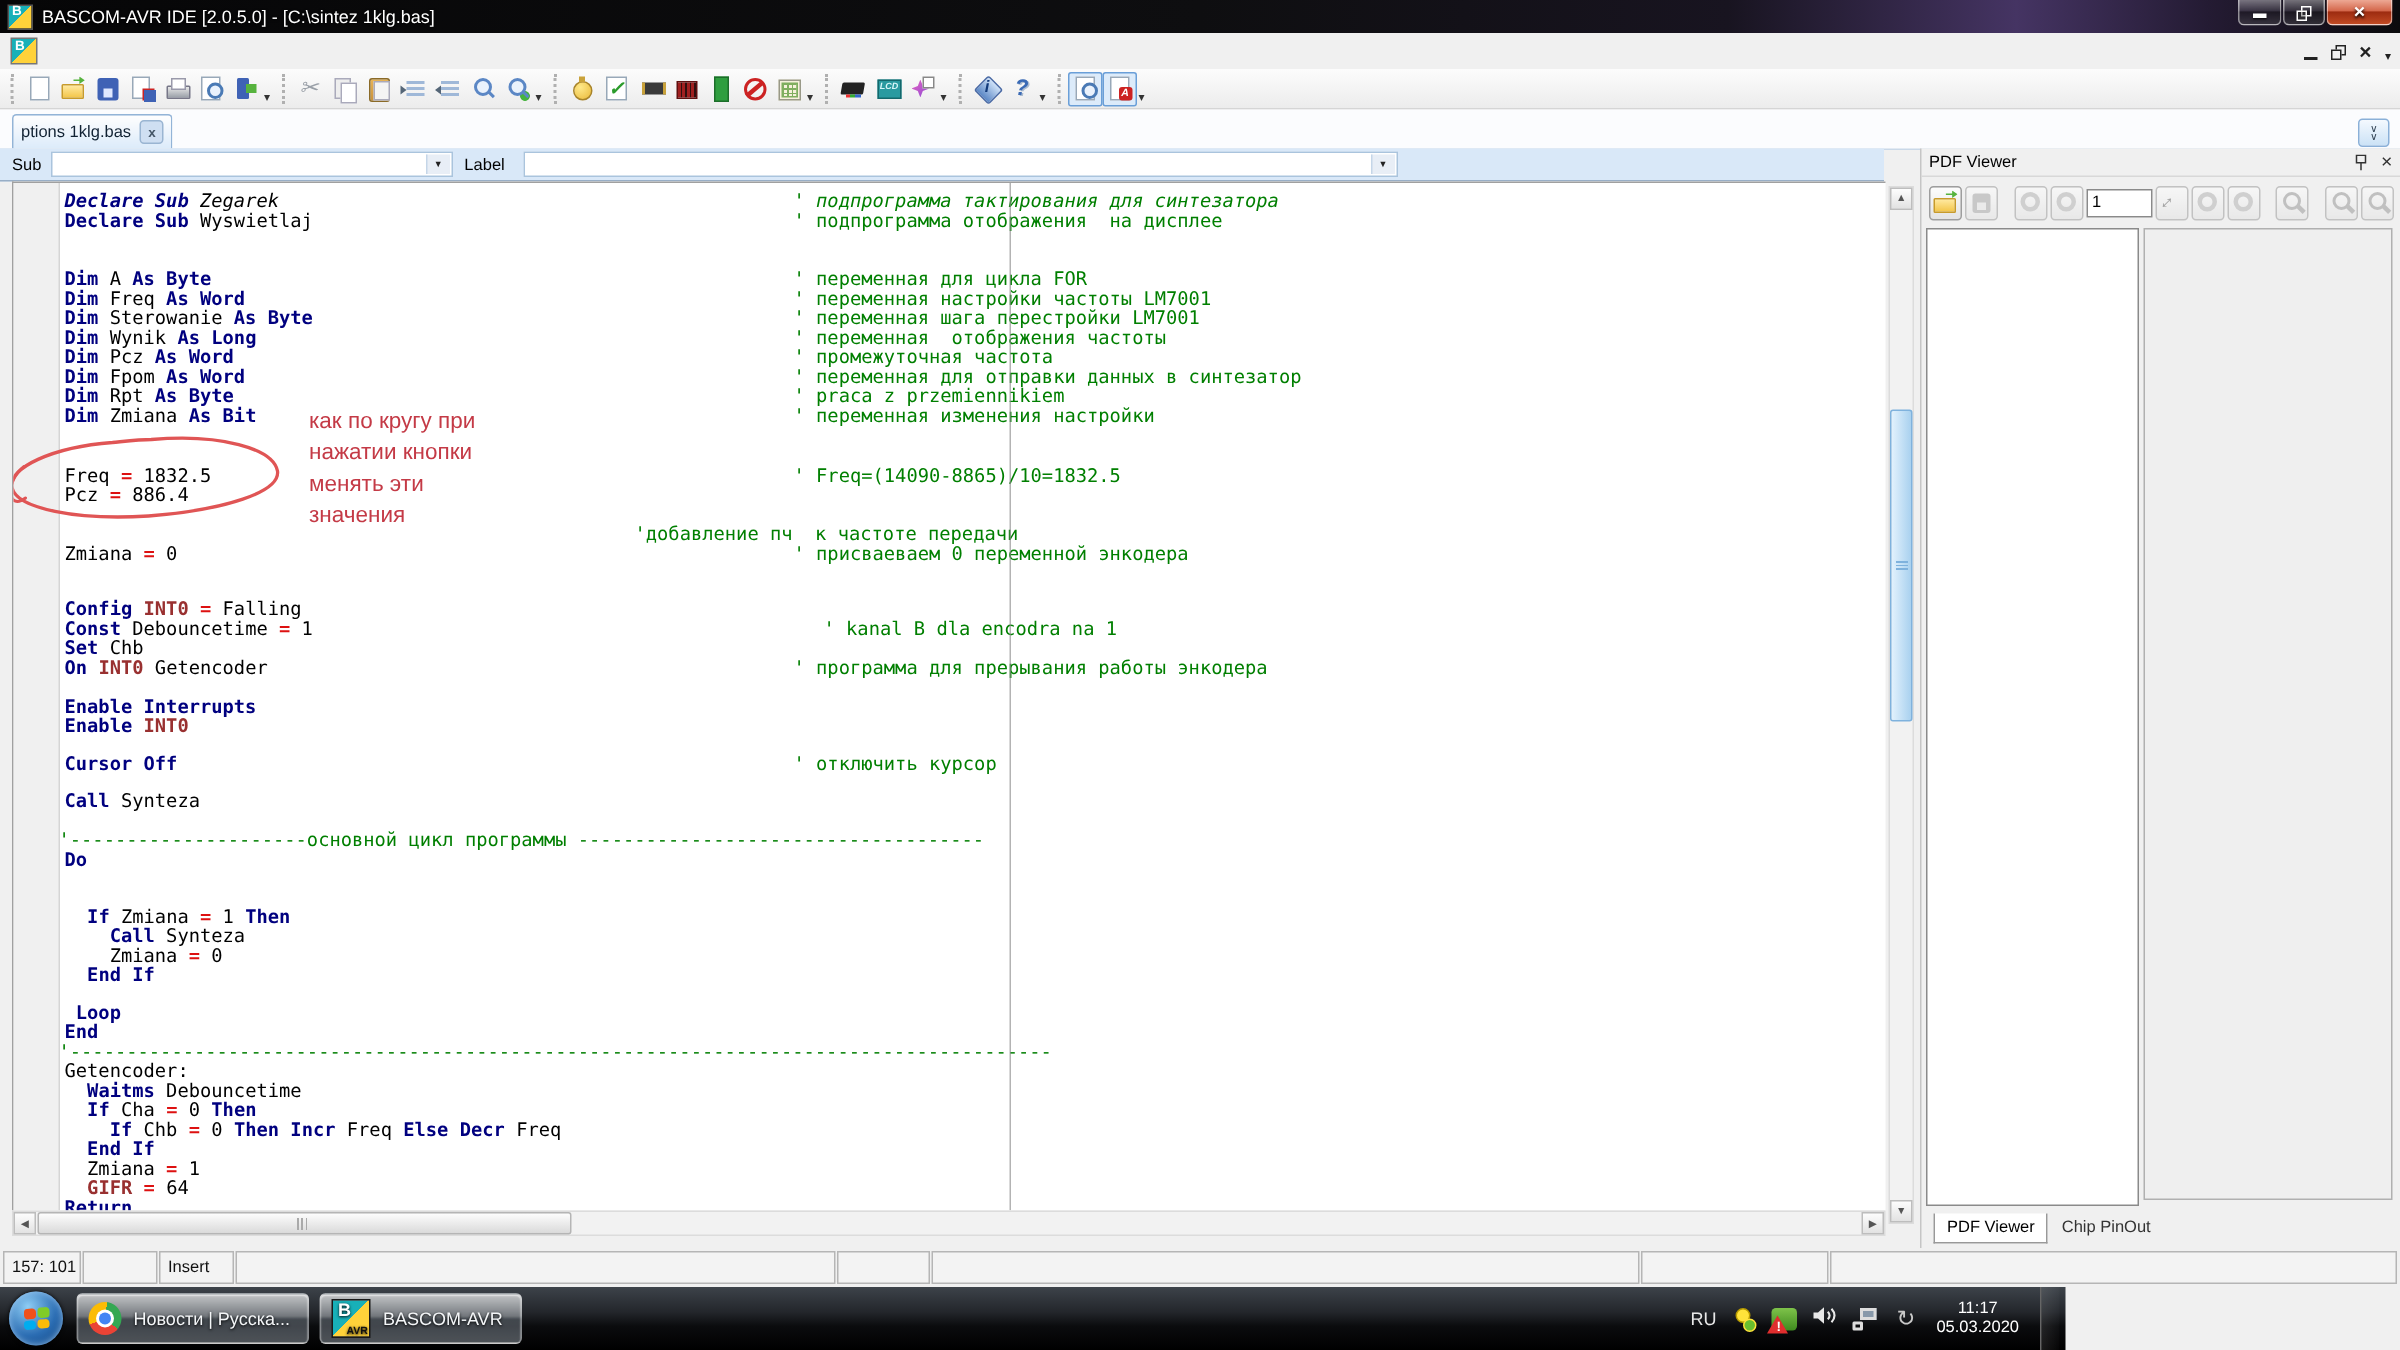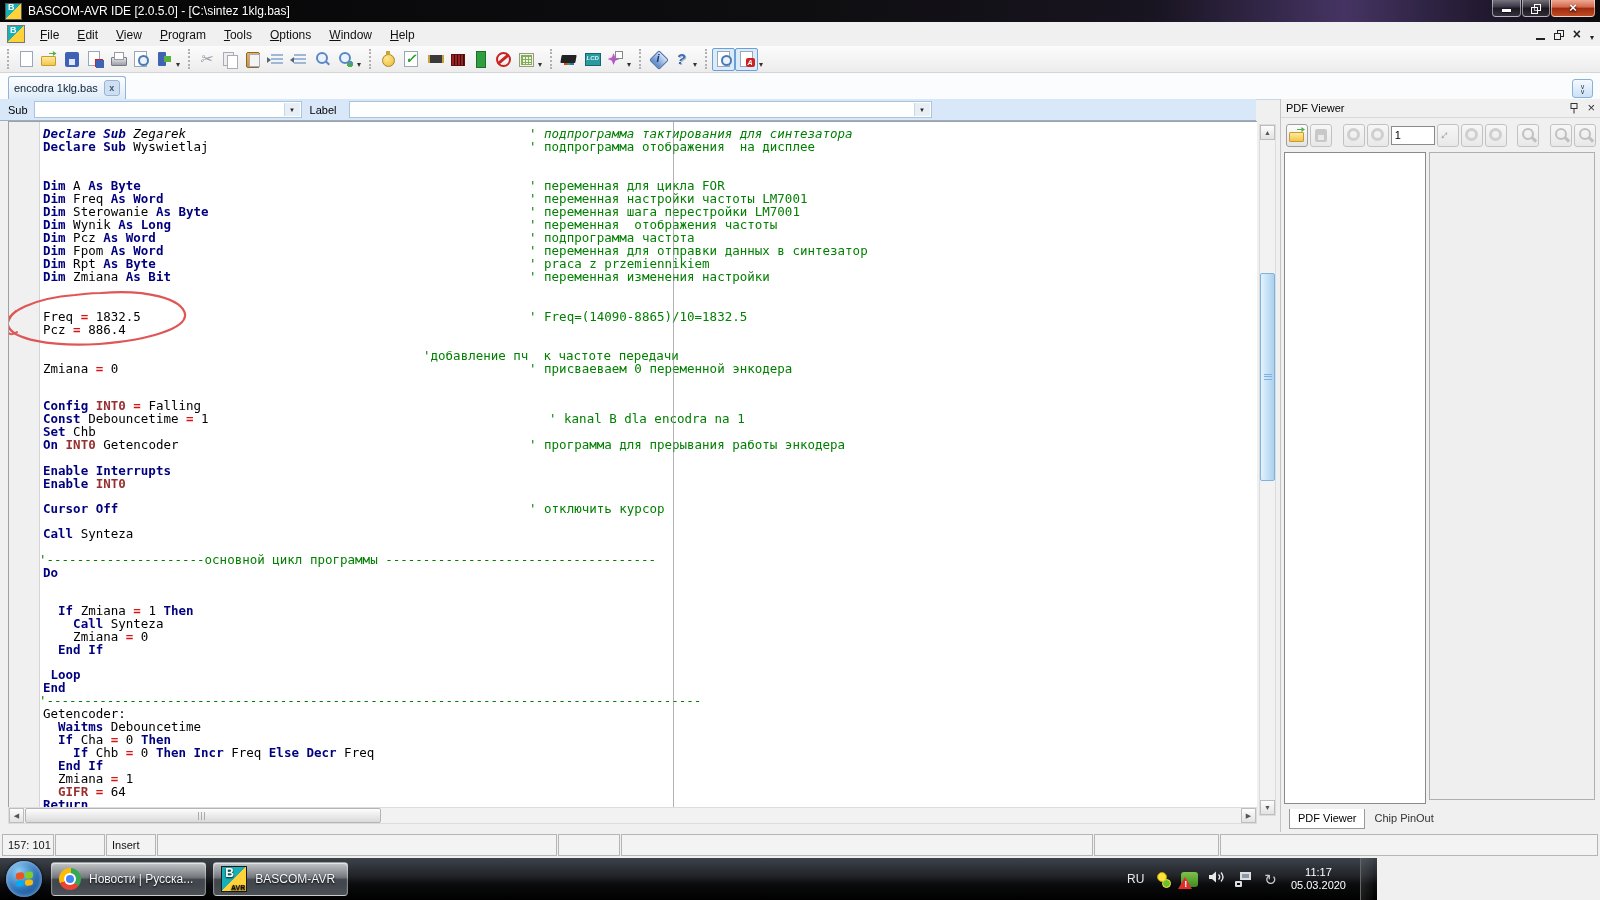--- a/index.html
+++ b/index.html
@@ -213,21 +213,20 @@
         <span class="g-res"></span>
       </span>
     <span class="wbtn close">
         <span class="g-close">×</span>
       </span>
   </span>
 </div>
 
 <div class="menubar">
   <span class="app-icon-sm"></span>
-  <span id="menu-items"><span class="menu-item"><u>F</u>ile</span><span class="menu-item"><u>E</u>dit</span><span class="menu-item"><u>V</u>iew</span><span class="menu-item"><u>P</u>rogram</span><span class="menu-item"><u>T</u>ools</span><span class="menu-item"><u>O</u>ptions</span><span class="menu-item"><u>W</u>indow</span><span class="menu-item"><u>H</u>elp</span></span>
   <span class="mdi-ctrls">
     <span class="mdi-min"></span>
     <span class="mdi-res"></span>
     <span class="mdi-close">×</span>
     <span class="mdi-caret">▾</span>
   </span>
 </div>
 
 <div class="toolbar">
     <span id="toolbar-icons">
@@ -325,21 +324,21 @@
       </span>
       <span class="tb-btn sel">
         <i class="icon i-pdf-create"></i>
       </span>
       <span class="tb-caret">▾</span>
     </span>
   </div>
 
 <div class="tabrow">
   <span class="file-tab">
-    <span>encodra 1klg.bas</span>
+    <span>ptions 1klg.bas</span>
     <span class="tab-close">x</span>
   </span>
   <span class="chevron-btn">
       <span>∨</span>
       <span>∨</span>
     </span>
 </div>
 
 <div class="subrow">
   <span class="lbl">Sub</span>
@@ -350,21 +349,21 @@
 
 <div id="editor">
   <div class="gutter"></div>
   <div id="code-lines">
       <div class="cline" style="top: 5px; font-style: italic;"><span class="c-kw">Declare Sub</span><span class="c-pl"> Zegarek</span><span class="c-cm" style="left: 486px;">' подпрограмма тактирования для синтезатора</span></div>
       <div class="cline" style="top: 18px;"><span class="c-kw">Declare Sub</span><span class="c-pl"> Wyswietlaj</span><span class="c-cm" style="left: 486px;">' подпрограмма отображения  на дисплее</span></div>
       <div class="cline" style="top: 57px;"><span class="c-kw">Dim</span><span class="c-pl"> A </span><span class="c-kw">As Byte</span><span class="c-cm" style="left: 486px;">' переменная для цикла FOR</span></div>
       <div class="cline" style="top: 70px;"><span class="c-kw">Dim</span><span class="c-pl"> Freq </span><span class="c-kw">As Word</span><span class="c-cm" style="left: 486px;">' переменная настройки частоты LM7001</span></div>
       <div class="cline" style="top: 83px;"><span class="c-kw">Dim</span><span class="c-pl"> Sterowanie </span><span class="c-kw">As Byte</span><span class="c-cm" style="left: 486px;">' переменная шага перестройки LM7001</span></div>
       <div class="cline" style="top: 96px;"><span class="c-kw">Dim</span><span class="c-pl"> Wynik </span><span class="c-kw">As Long</span><span class="c-cm" style="left: 486px;">' переменная  отображения частоты</span></div>
-      <div class="cline" style="top: 109px;"><span class="c-kw">Dim</span><span class="c-pl"> Pcz </span><span class="c-kw">As Word</span><span class="c-cm" style="left: 486px;">' подпрограмма частота</span></div>
+      <div class="cline" style="top: 109px;"><span class="c-kw">Dim</span><span class="c-pl"> Pcz </span><span class="c-kw">As Word</span><span class="c-cm" style="left: 486px;">' промежуточная частота</span></div>
       <div class="cline" style="top: 122px;"><span class="c-kw">Dim</span><span class="c-pl"> Fpom </span><span class="c-kw">As Word</span><span class="c-cm" style="left: 486px;">' переменная для отправки данных в синтезатор</span></div>
       <div class="cline" style="top: 135px;"><span class="c-kw">Dim</span><span class="c-pl"> Rpt </span><span class="c-kw">As Byte</span><span class="c-cm" style="left: 486px;">' praca z przemiennikiem</span></div>
       <div class="cline" style="top: 148px;"><span class="c-kw">Dim</span><span class="c-pl"> Zmiana </span><span class="c-kw">As Bit</span><span class="c-cm" style="left: 486px;">' переменная изменения настройки</span></div>
       <div class="cline" style="top: 188px;"><span class="c-pl">Freq </span><span class="c-op">=</span><span class="c-pl"> 1832.5</span><span class="c-cm" style="left: 486px;">' Freq=(14090-8865)/10=1832.5</span></div>
       <div class="cline" style="top: 201px;"><span class="c-pl">Pcz </span><span class="c-op">=</span><span class="c-pl"> 886.4</span></div>
       <div class="cline" style="top: 227px;"><span class="c-cm" style="left: 380px;">'добавление пч  к частоте передачи</span></div>
       <div class="cline" style="top: 240px;"><span class="c-pl">Zmiana </span><span class="c-op">=</span><span class="c-pl"> 0</span><span class="c-cm" style="left: 486px;">' присваеваем 0 переменной энкодера</span></div>
       <div class="cline" style="top: 277px;"><span class="c-kw">Config</span><span class="c-pl"> </span><span class="c-reg">INT0</span><span class="c-pl"> </span><span class="c-op">=</span><span class="c-pl"> Falling</span></div>
       <div class="cline" style="top: 290px;"><span class="c-kw">Const</span><span class="c-pl"> Debouncetime </span><span class="c-op">=</span><span class="c-pl"> 1</span><span class="c-cm" style="left: 486px; margin-left: 20px;">' kanal B dla encodra na 1</span></div>
       <div class="cline" style="top: 303px;"><span class="c-kw">Set</span><span class="c-pl"> Chb</span></div>
@@ -385,20 +384,26 @@
       <div class="cline" style="top: 585px;"><span class="c-pl">Getencoder:</span></div>
       <div class="cline" style="top: 598px;"><span class="c-pl">  </span><span class="c-kw">Waitms</span><span class="c-pl"> Debouncetime</span></div>
       <div class="cline" style="top: 611px;"><span class="c-pl">  </span><span class="c-kw">If</span><span class="c-pl"> Cha </span><span class="c-op">=</span><span class="c-pl"> 0 </span><span class="c-kw">Then</span></div>
       <div class="cline" style="top: 624px;"><span class="c-pl">    </span><span class="c-kw">If</span><span class="c-pl"> Chb </span><span class="c-op">=</span><span class="c-pl"> 0 </span><span class="c-kw">Then</span><span class="c-pl"> </span><span class="c-kw">Incr</span><span class="c-pl"> Freq </span><span class="c-kw">Else</span><span class="c-pl"> </span><span class="c-kw">Decr</span><span class="c-pl"> Freq</span></div>
       <div class="cline" style="top: 637px;"><span class="c-pl">  </span><span class="c-kw">End If</span></div>
       <div class="cline" style="top: 650px;"><span class="c-pl">  Zmiana </span><span class="c-op">=</span><span class="c-pl"> 1</span></div>
       <div class="cline" style="top: 663px;"><span class="c-pl">  </span><span class="c-reg">GIFR</span><span class="c-pl"> </span><span class="c-op">=</span><span class="c-pl"> 64</span></div>
       <div class="cline" style="top: 676px;"><span class="c-kw">Return</span></div>
     </div>
   <div class="guide"></div>
+  <div id="annotation">
+      <div class="ann-line" style="top: 0px;">как по кругу при</div>
+      <div class="ann-line" style="top: 21px;">нажатии кнопки</div>
+      <div class="ann-line" style="top: 42px;">менять эти</div>
+      <div class="ann-line" style="top: 63px;">значения</div>
+    </div>
   <svg class="ellipse-svg" width="192" height="66" viewBox="0 0 192 66">
     <path d="M100 7 C 146 3, 181 13, 184 28 C 186 42, 149 54, 98 58 C 50 61, 10 53, 7 39 C 4 26, 34 12, 74 9 C 84 8, 92 7, 100 7" fill="none" stroke="#e05555" stroke-width="2.2" stroke-linecap="round"></path>
     <path d="M16 46 C 4 55, 2 35, 15 25" fill="none" stroke="#e05555" stroke-width="2" stroke-linecap="round"></path>
   </svg>
 </div>
 
 <div class="sbar" id="vscroll">
   <span class="sb-btn sb-up">▲</span>
   <span class="vthumb"></span>
   <span class="sb-btn sb-down">▼</span>

